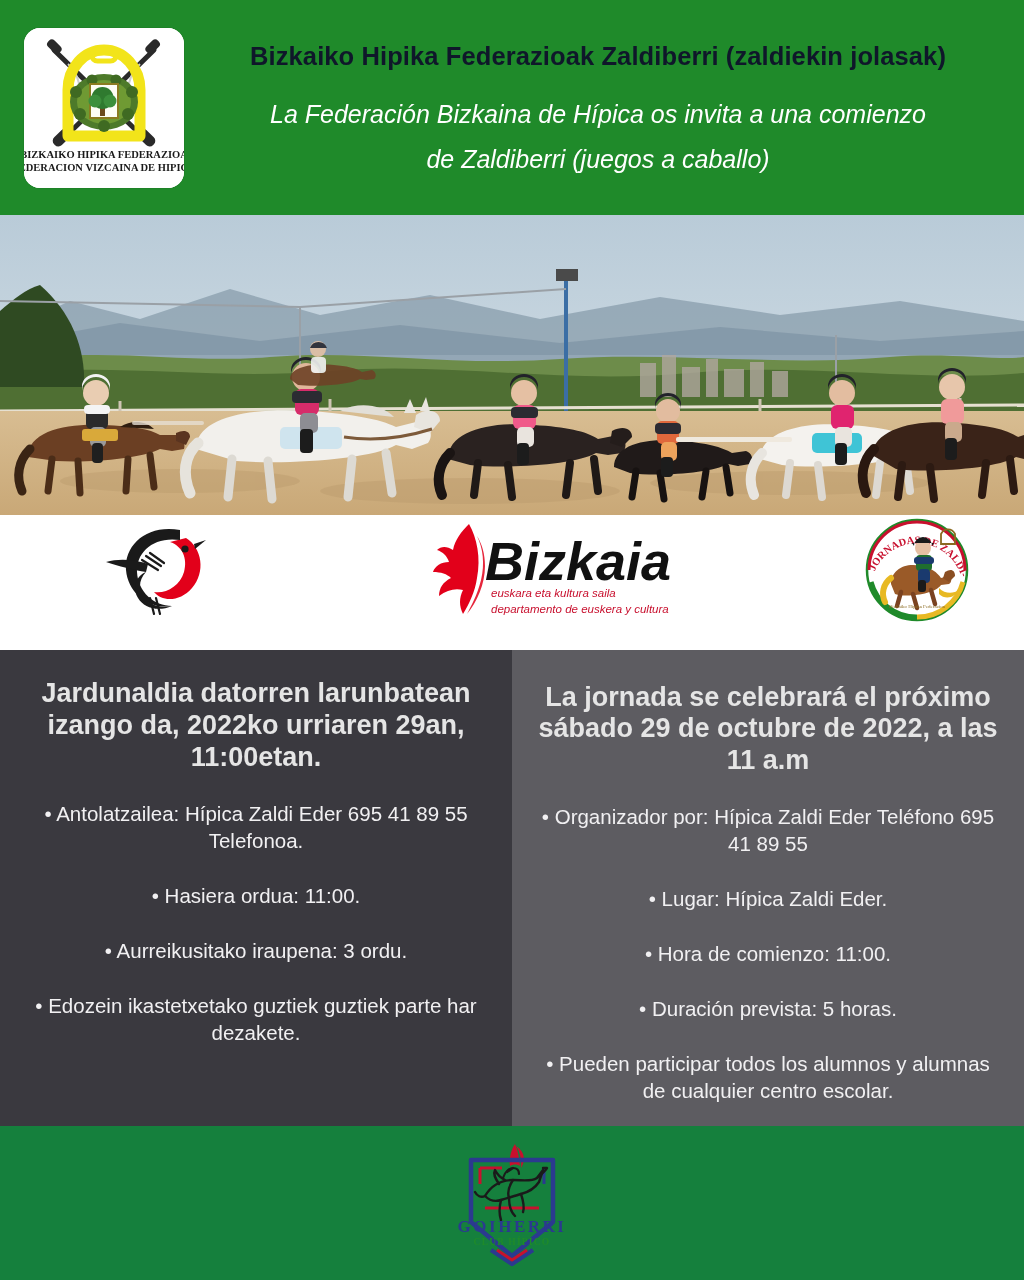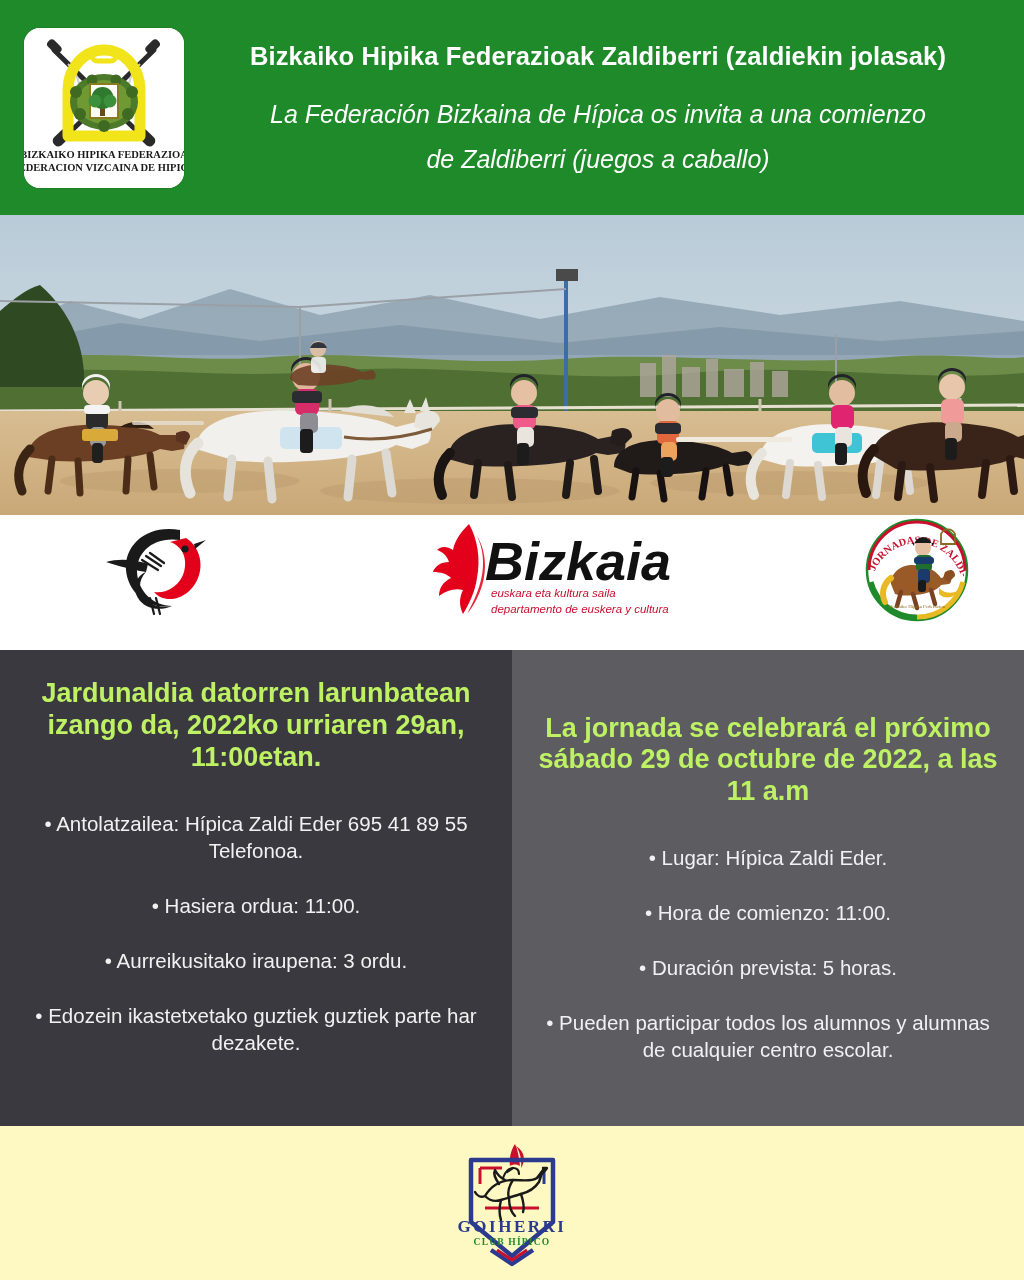--- a/index.html
+++ b/index.html
@@ -22,21 +22,21 @@
     background:#fff;border-radius:16px;
     position:relative;box-shadow:0 0 0 1px rgba(0,0,0,.05);
   }
   .fed-logo svg{width:160px;height:160px;display:block;}
   .header-text{
     flex:1 1 auto;display:flex;flex-direction:column;
     align-items:center;justify-content:center;
     padding:0 18px 0 6px;
   }
   .hdr-line{
-    color:#ffffff;font-weight:bold;font-size:25.5px;line-height:1.28;
+    color:#0f172a;font-weight:bold;font-size:25.5px;line-height:1.28;
     text-align:center;letter-spacing:.1px;white-space:nowrap;
   }
   .hdr-es{
     color:#ffffff;font-style:italic;font-size:25px;line-height:1.3;
     text-align:center;margin-top:26px;white-space:nowrap;
   }
 
   
   .photo{
     position:absolute;left:0;top:215px;width:1024px;height:300px;
@@ -58,34 +58,34 @@
   .panels{
     position:absolute;left:0;top:650px;width:1024px;height:476px;
     display:flex;
   }
   .panel{width:512px;height:476px;box-sizing:border-box;
          padding:28px 22px 18px 22px;
          display:flex;flex-direction:column;align-items:center;}
   .panel-eu{background:#3a393f;}
   .panel-es{background:#5d5c61;justify-content:center;}
   .panel-title{
-    color:#bef264;font-weight:bold;font-size:27px;line-height:1.18;
+    color:#e5e5e5;font-weight:bold;font-size:27px;line-height:1.18;
     text-align:center;margin:0 0 26px 0;
   }
-  .bullets{list-style:none;margin:10px;padding:0;width:100%;}
+  .bullets{list-style:none;margin:0;padding:0;width:100%;}
   .bullets li{
     color:#f1f0f2;font-size:20.5px;line-height:1.32;
     text-align:center;margin:0 0 28px 0;
   }
   .bullets li:last-child{margin-bottom:0;}
 
   
   .footer{
     position:absolute;left:0;top:1126px;width:1024px;height:154px;
-    background:#fef9c3;display:flex;align-items:center;justify-content:center;
+    background:#15803d;display:flex;align-items:center;justify-content:center;
   }
   .footer svg{display:block;}
 </style>
 </head>
 <body>
 
 <div class="poster">
 
   <div class="header">
 
@@ -403,20 +403,21 @@
         <li>• Antolatzailea: Hípica Zaldi Eder 695 41 89 55 Telefonoa.</li>
         <li>• Hasiera ordua: 11:00.</li>
         <li>• Aurreikusitako iraupena: 3 ordu.</li>
         <li>• Edozein ikastetxetako guztiek guztiek parte har dezakete.</li>
       </ul>
     </div>
 
     <div class="panel panel-es">
       <h2 class="panel-title">La jornada se celebrará el próximo sábado 29 de octubre de 2022, a las 11 a.m</h2>
       <ul class="bullets">
+        <li>• Organizador por: Hípica Zaldi Eder Teléfono 695 41 89 55</li>
         <li>• Lugar: Hípica Zaldi Eder.</li>
         <li>• Hora de comienzo: 11:00.</li>
         <li>• Duración prevista: 5 horas.</li>
         <li>• Pueden participar todos los alumnos y alumnas de cualquier centro escolar.</li>
       </ul>
     </div>
   </div>
 
   <div class="footer">
     <svg width="130" height="130" viewBox="0 0 130 130" xmlns="http://www.w3.org/2000/svg">

